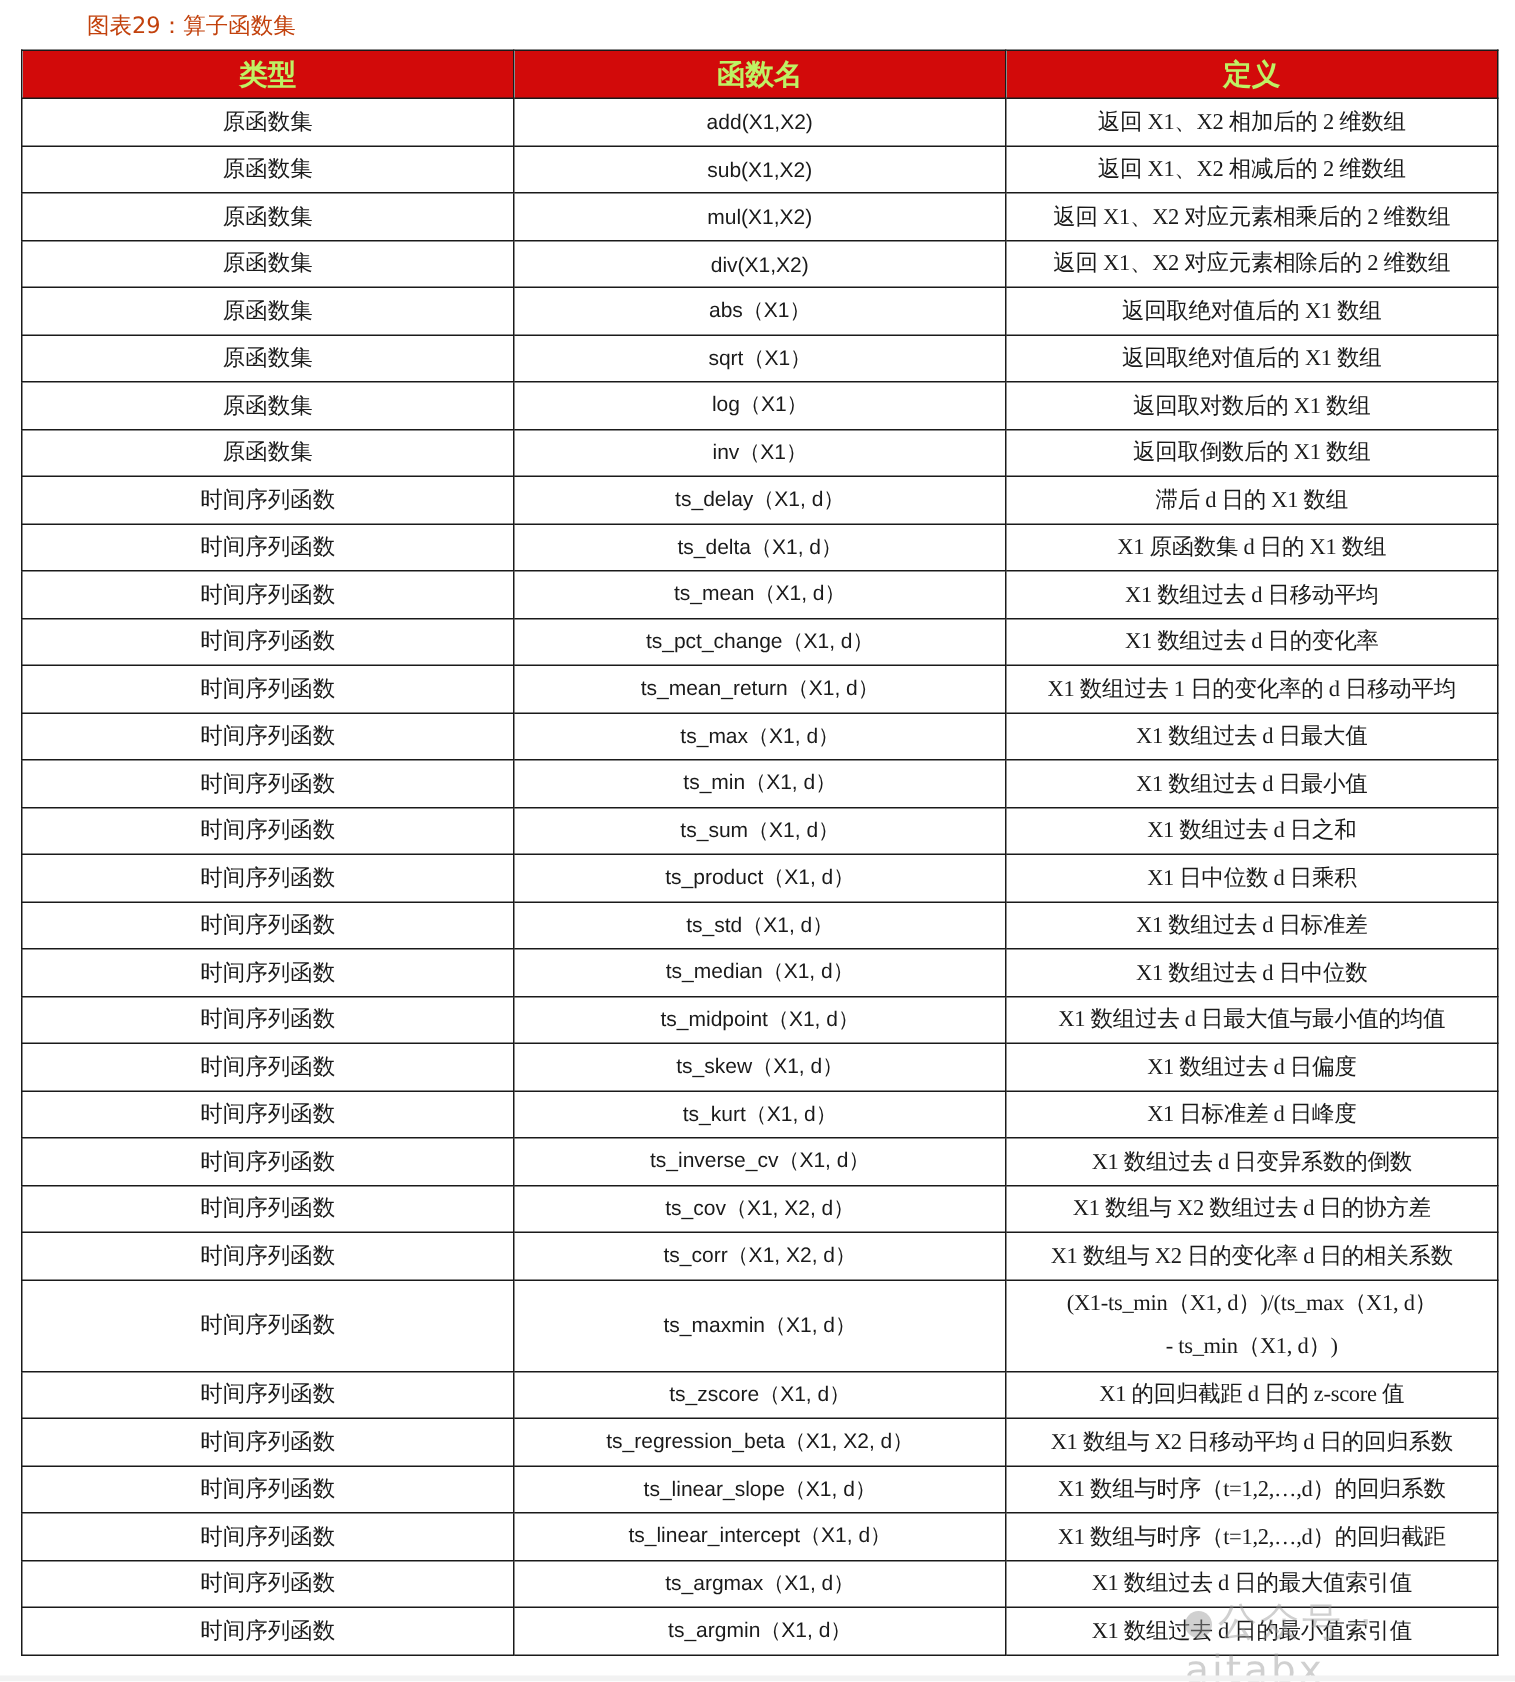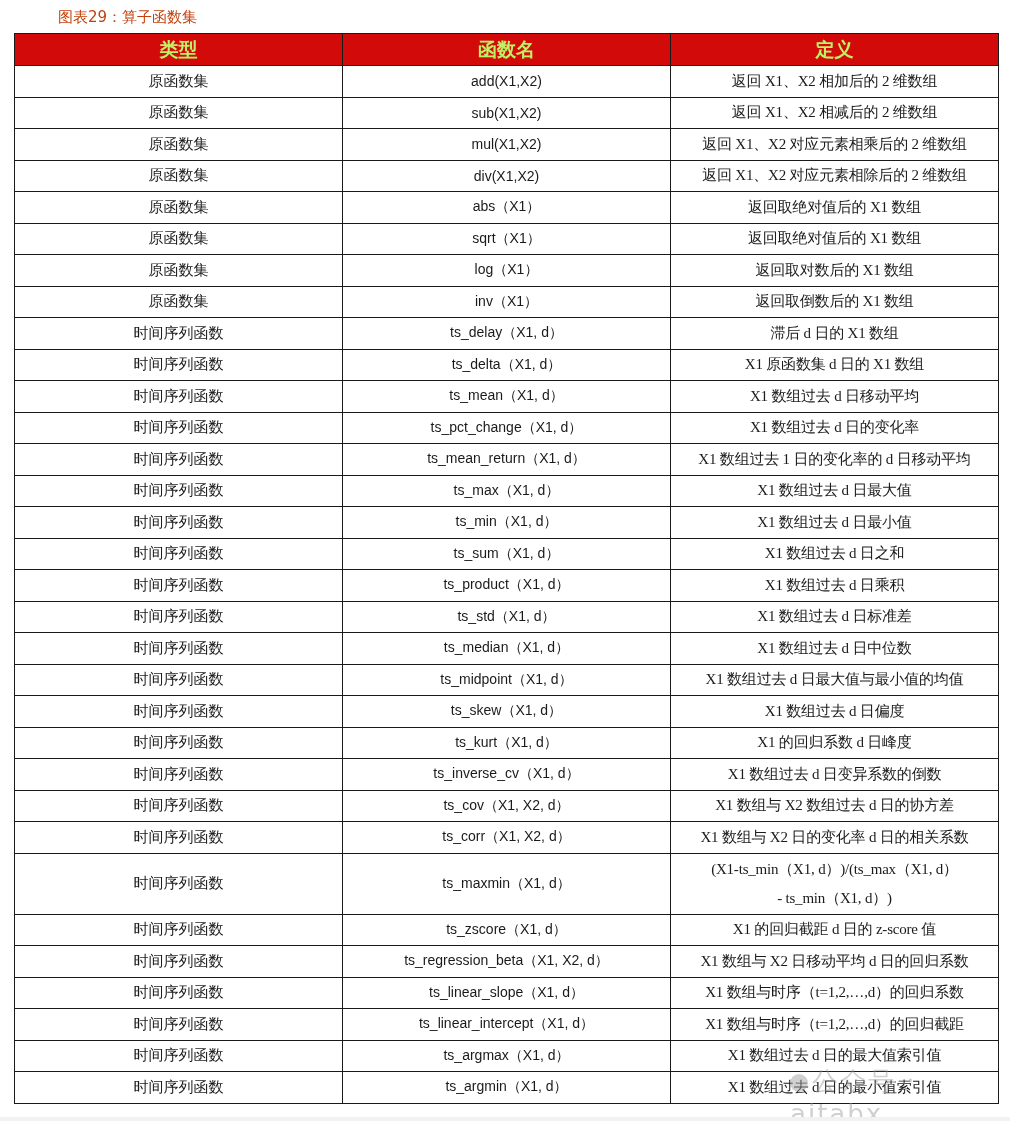--- a/index.html
+++ b/index.html
@@ -184,21 +184,21 @@
         <td class="def">X1 数组过去 d 日最小值</td>
       </tr>
     <tr>
         <td>时间序列函数</td>
         <td class="fn">ts_sum（X1, d）</td>
         <td class="def">X1 数组过去 d 日之和</td>
       </tr>
     <tr>
         <td>时间序列函数</td>
         <td class="fn">ts_product（X1, d）</td>
-        <td class="def">X1 数组过去 d 日乘积</td>
+        <td class="def">X1 日中位数 d 日乘积</td>
       </tr>
     <tr>
         <td>时间序列函数</td>
         <td class="fn">ts_std（X1, d）</td>
         <td class="def">X1 数组过去 d 日标准差</td>
       </tr>
     <tr>
         <td>时间序列函数</td>
         <td class="fn">ts_median（X1, d）</td>
         <td class="def">X1 数组过去 d 日中位数</td>
@@ -209,21 +209,21 @@
         <td class="def">X1 数组过去 d 日最大值与最小值的均值</td>
       </tr>
     <tr>
         <td>时间序列函数</td>
         <td class="fn">ts_skew（X1, d）</td>
         <td class="def">X1 数组过去 d 日偏度</td>
       </tr>
     <tr>
         <td>时间序列函数</td>
         <td class="fn">ts_kurt（X1, d）</td>
-        <td class="def">X1 的回归系数 d 日峰度</td>
+        <td class="def">X1 日标准差 d 日峰度</td>
       </tr>
     <tr>
         <td>时间序列函数</td>
         <td class="fn">ts_inverse_cv（X1, d）</td>
         <td class="def">X1 数组过去 d 日变异系数的倒数</td>
       </tr>
     <tr>
         <td>时间序列函数</td>
         <td class="fn">ts_cov（X1, X2, d）</td>
         <td class="def">X1 数组与 X2 数组过去 d 日的协方差</td>

